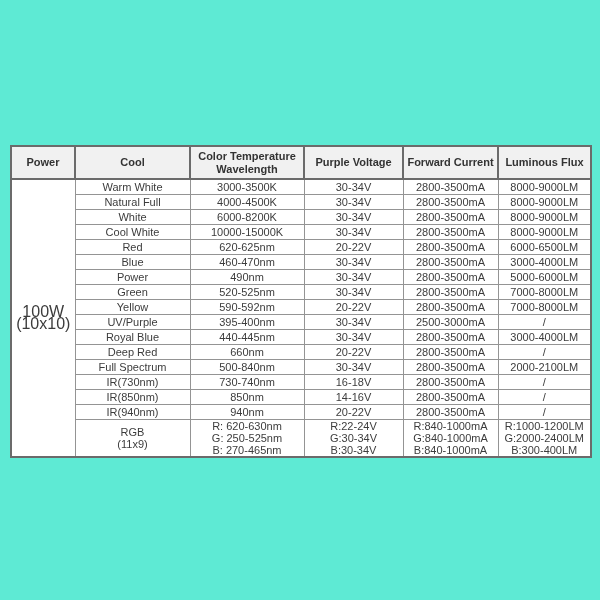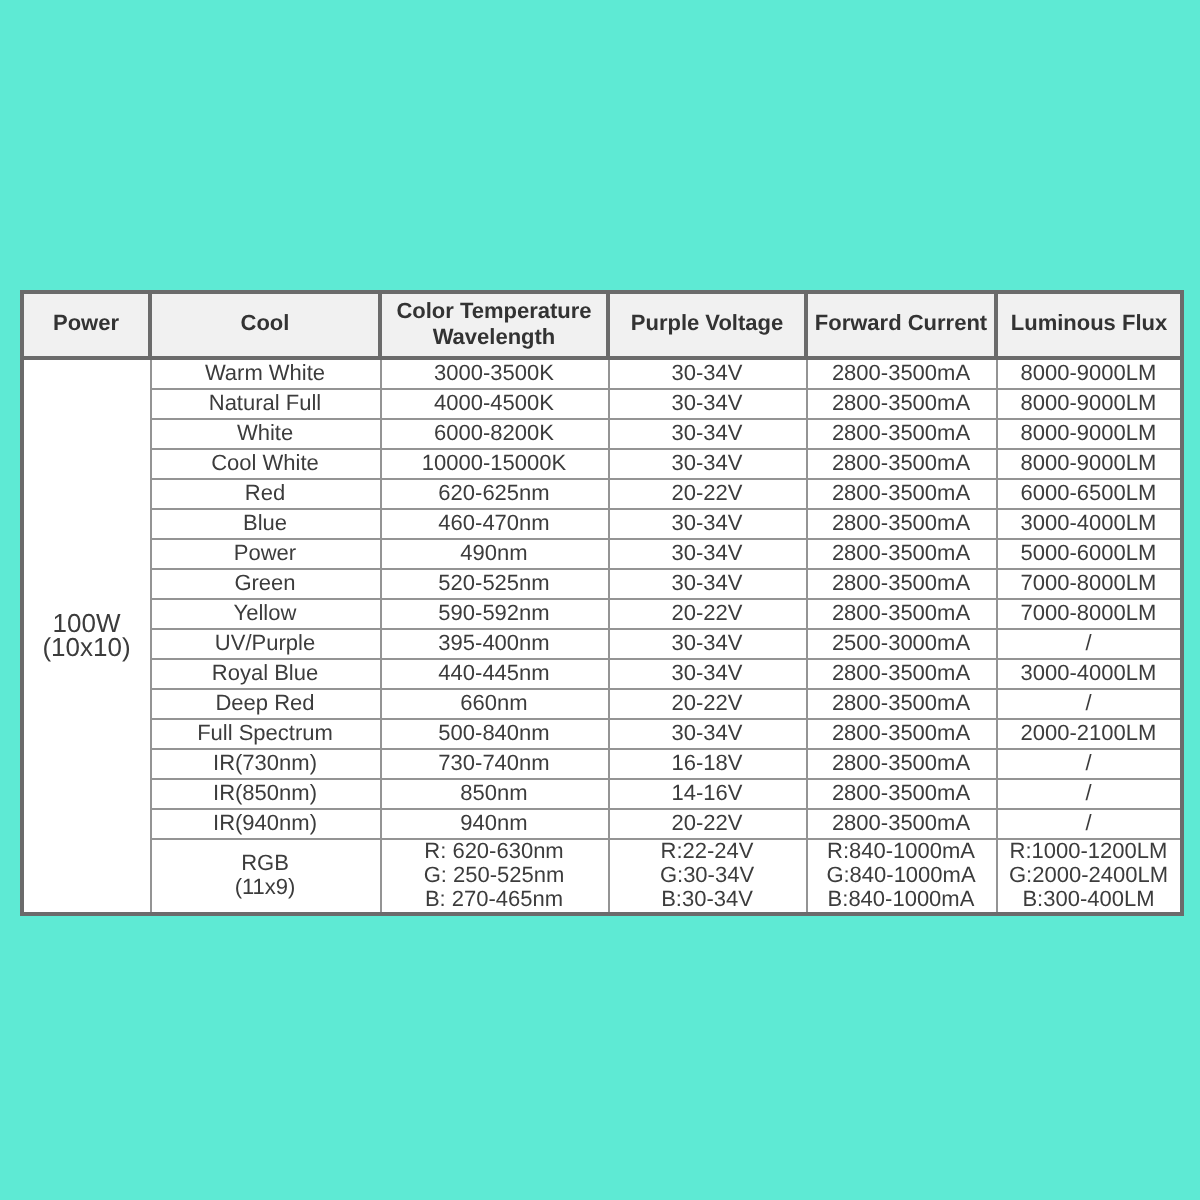--- a/index.html
+++ b/index.html
@@ -51,21 +51,21 @@
     height: 14px;
     line-height: 12px;
     background: #ffffff;
     overflow: hidden;
     white-space: nowrap;
   }
   table.spec td .line {
     line-height: 12px;
   }
   table.spec td.power-cell {
-    font-size: 13px;
+    font-size: 16px;
     line-height: 14px;
   }
 </style>
 </head>
 <body>
 
 <div class="sheet">
   <table class="spec">
     <colgroup>
         <col style="width: 64px;">

